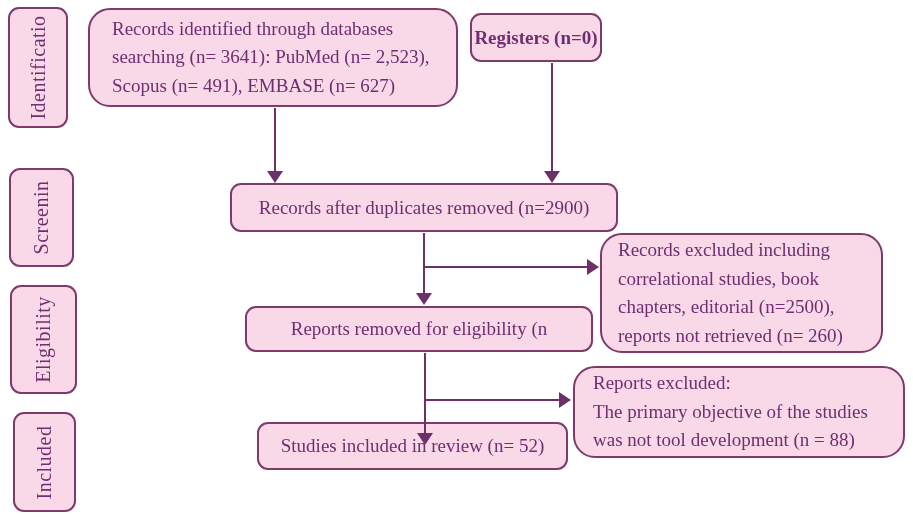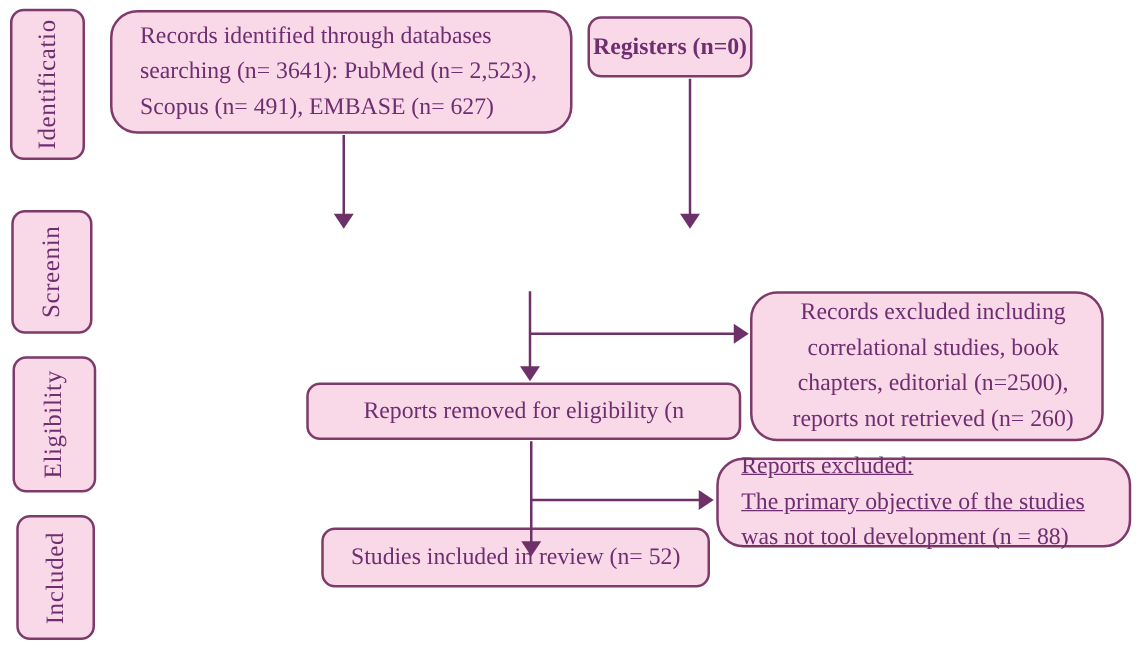--- a/index.html
+++ b/index.html
@@ -44,22 +44,22 @@
   #stage-identification { left: 8px;  top: 7px;   width: 60px; height: 121px; }
   #stage-screening      { left: 9px;  top: 168px; width: 65px; height: 99px;  }
   #stage-eligibility    { left: 10px; top: 285px; width: 67px; height: 109px; }
   #stage-included       { left: 13px; top: 412px; width: 63px; height: 100px; }
 
   
   #box-records-identified { left: 88px;  top: 8px;   width: 370px; height: 99px;  padding: 0 8px 0 22px; }
   #box-registers          { left: 470px; top: 13px;  width: 132px; height: 49px; font-weight: bold;  }
   #box-duplicates-removed { left: 230px; top: 183px; width: 388px; height: 49px;  }
   #box-reports-assessed   { left: 245px; top: 306px; width: 348px; height: 46px;  }
-  #box-records-excluded   { left: 600px; top: 233px; width: 283px; height: 120px; padding: 0 6px 0 16px; text-align: center; }
-  #box-reports-excluded   { left: 573px; top: 366px; width: 332px; height: 72px; padding: 0 6px 0 18px; text-decoration: underline; }
+  #box-records-excluded   { left: 600px; top: 233px; width: 283px; height: 120px; padding: 0 6px 0 16px; }
+  #box-reports-excluded   { left: 573px; top: 366px; width: 332px; height: 92px; padding: 0 6px 0 18px; }
   #box-studies-included   { left: 257px; top: 422px; width: 311px; height: 48px;  }
 
   .arrow-layer {
     position: absolute;
     left: 0; top: 0;
     width: 913px; height: 517px;
     pointer-events: none;
   }
   .arrow-layer line { stroke: var(--arrow); stroke-width: 2; }
   .arrow-layer polygon { fill: var(--arrow); }
@@ -83,20 +83,23 @@
   </div>
 
   <div class="box left-text multi" id="box-records-identified">
     <div>Records identified through databases searching (n= 3641): PubMed (n= 2,523), Scopus (n= 491), EMBASE (n= 627)</div>
   </div>
 
   <div class="box center-text" id="box-registers">
     <div>Registers (n=0)</div>
   </div>
 
+  <div class="box center-text" id="box-duplicates-removed">
+    <div>Records after duplicates removed (n=2900)</div>
+  </div>
 
   <div class="box center-text" id="box-reports-assessed">
     <div>Reports removed for eligibility (n</div>
   </div>
 
   <div class="box left-text multi" id="box-records-excluded">
     <div>Records excluded including correlational studies, book chapters, editorial (n=2500), reports not retrieved (n= 260)</div>
   </div>
 
   <div class="box left-text multi" id="box-reports-excluded">

